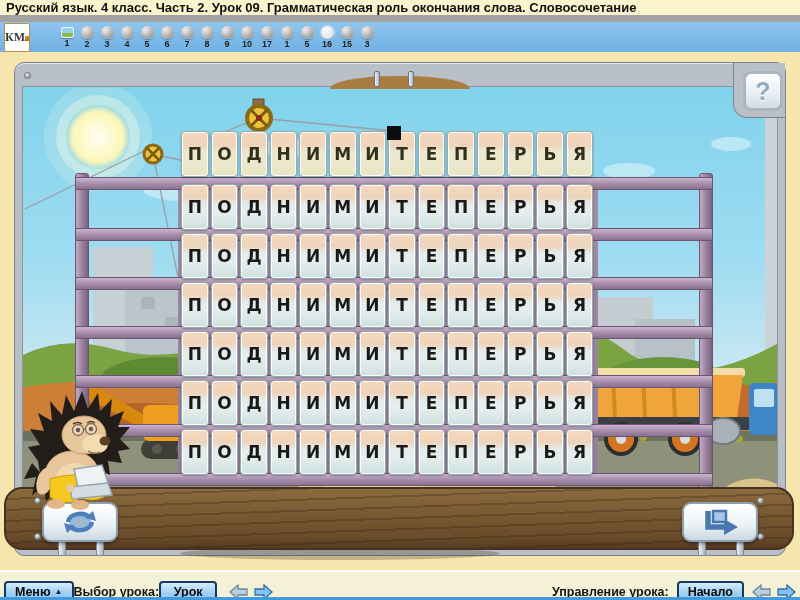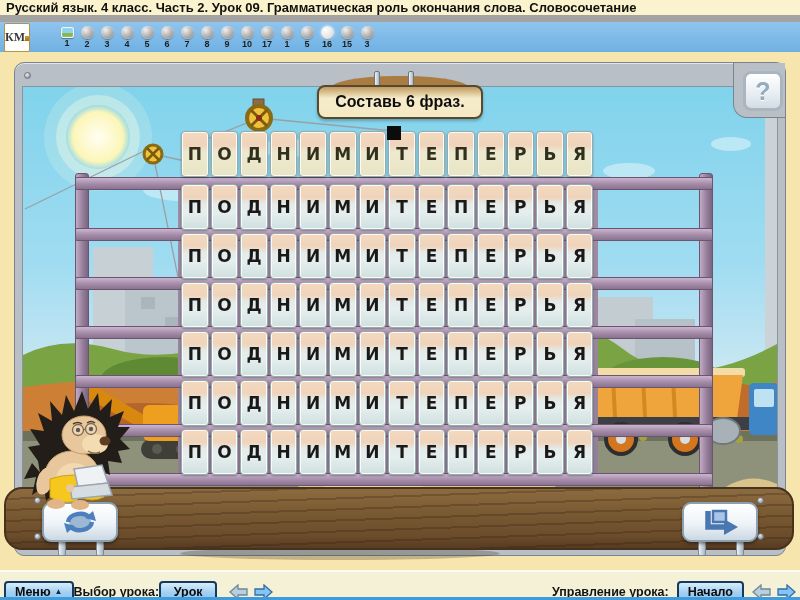--- a/index.html
+++ b/index.html
@@ -435,23 +435,20 @@
         <span class="tile">Р</span>
         <span class="tile">Ь</span>
         <span class="tile">Я</span>
       </div>
     </div>
   <div class="marker"></div>
 
   <div class="banner-mound"></div>
   <div class="pin" style="left:374px;"></div>
   <div class="pin" style="left:408px;"></div>
-  <div class="task-banner">
-    <span>Составь 6 фраз.</span>
-  </div>
 
   <div class="help-notch"></div>
   <div class="help-btn">
     <span>?</span>
   </div>
 
   <div class="plank-shadow"></div>
   <div class="plank">
     <div class="grain"></div>
     <div class="screw" style="left:28px;top:8px;"></div>

